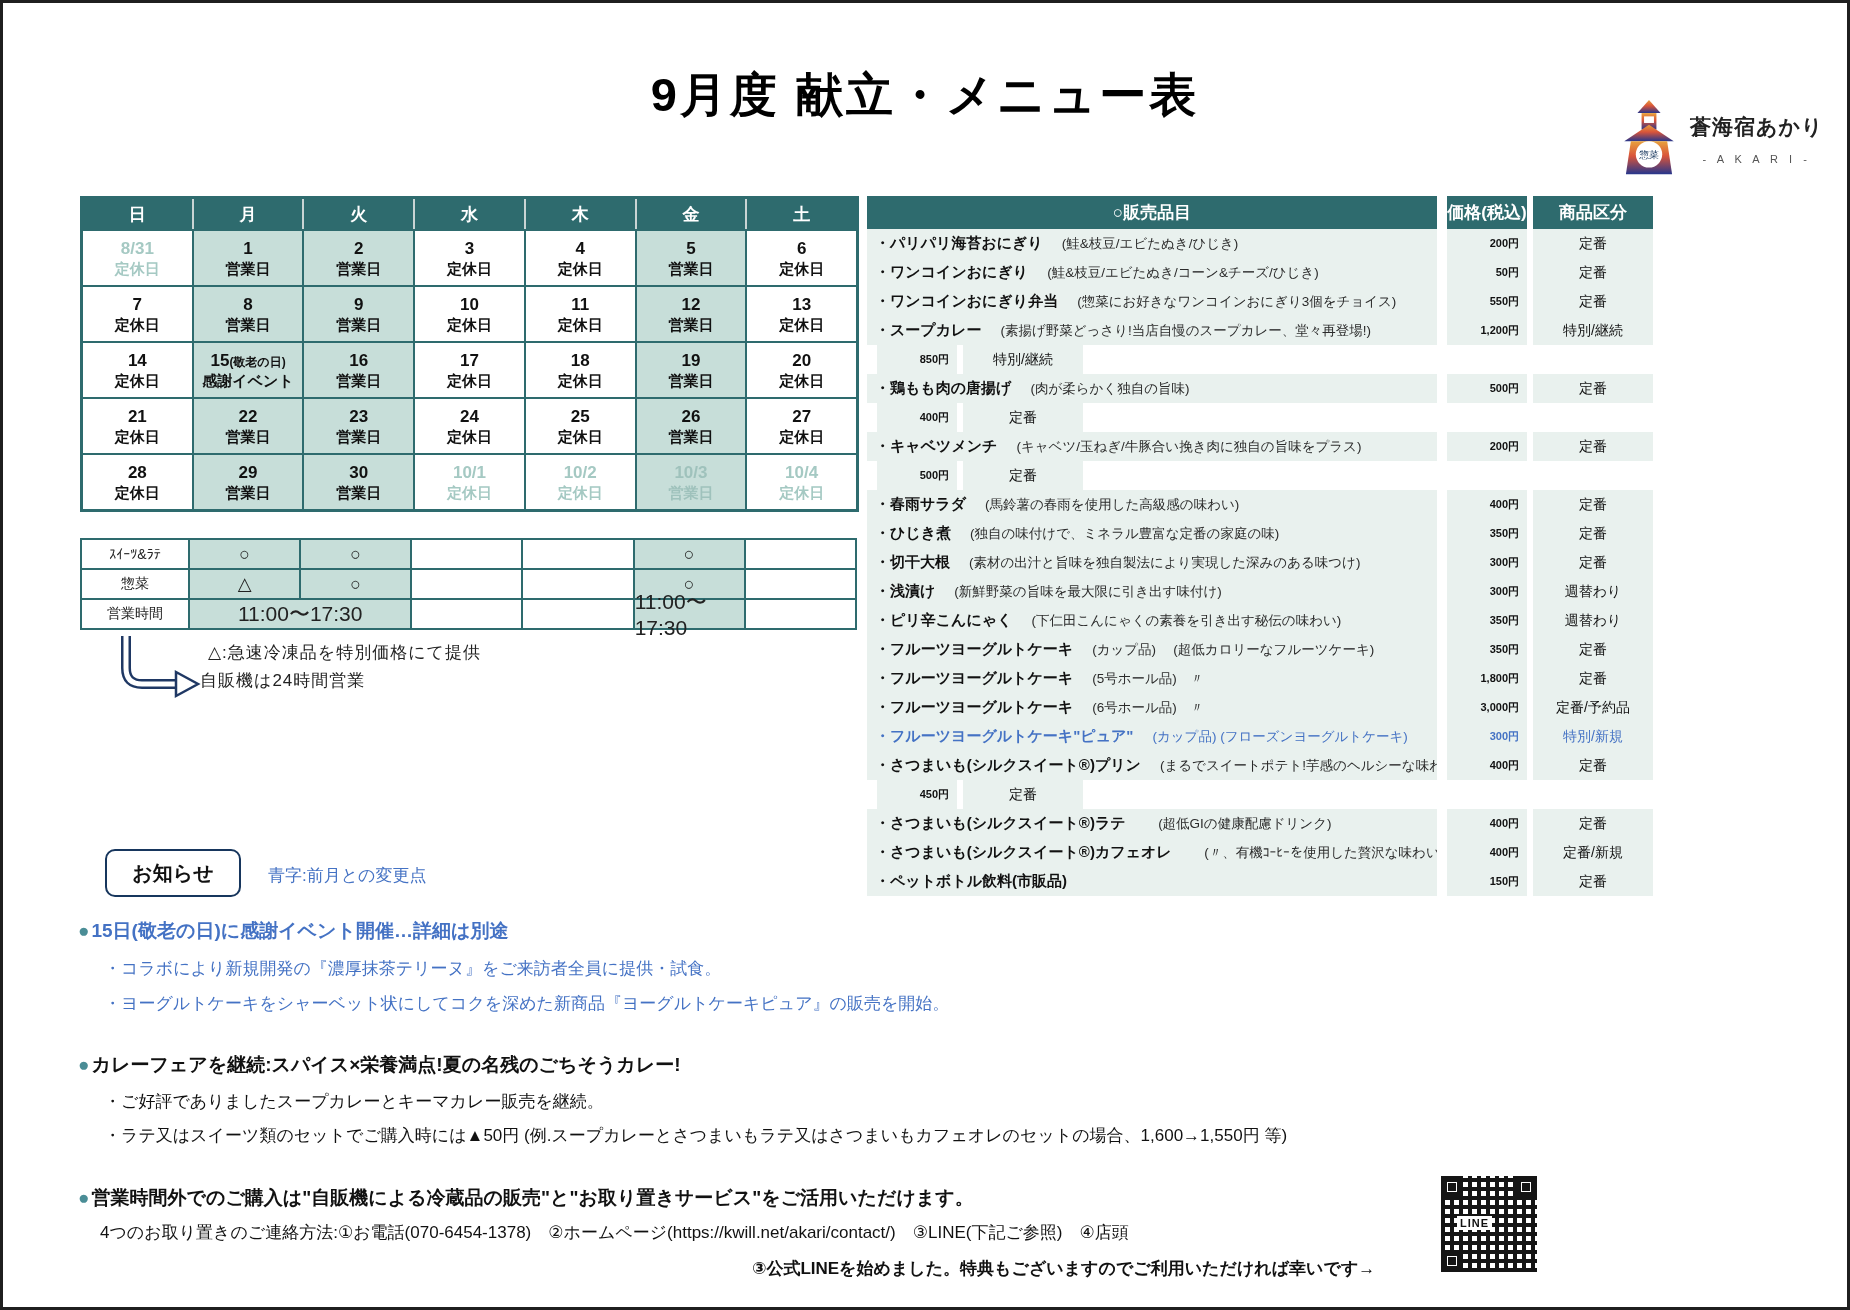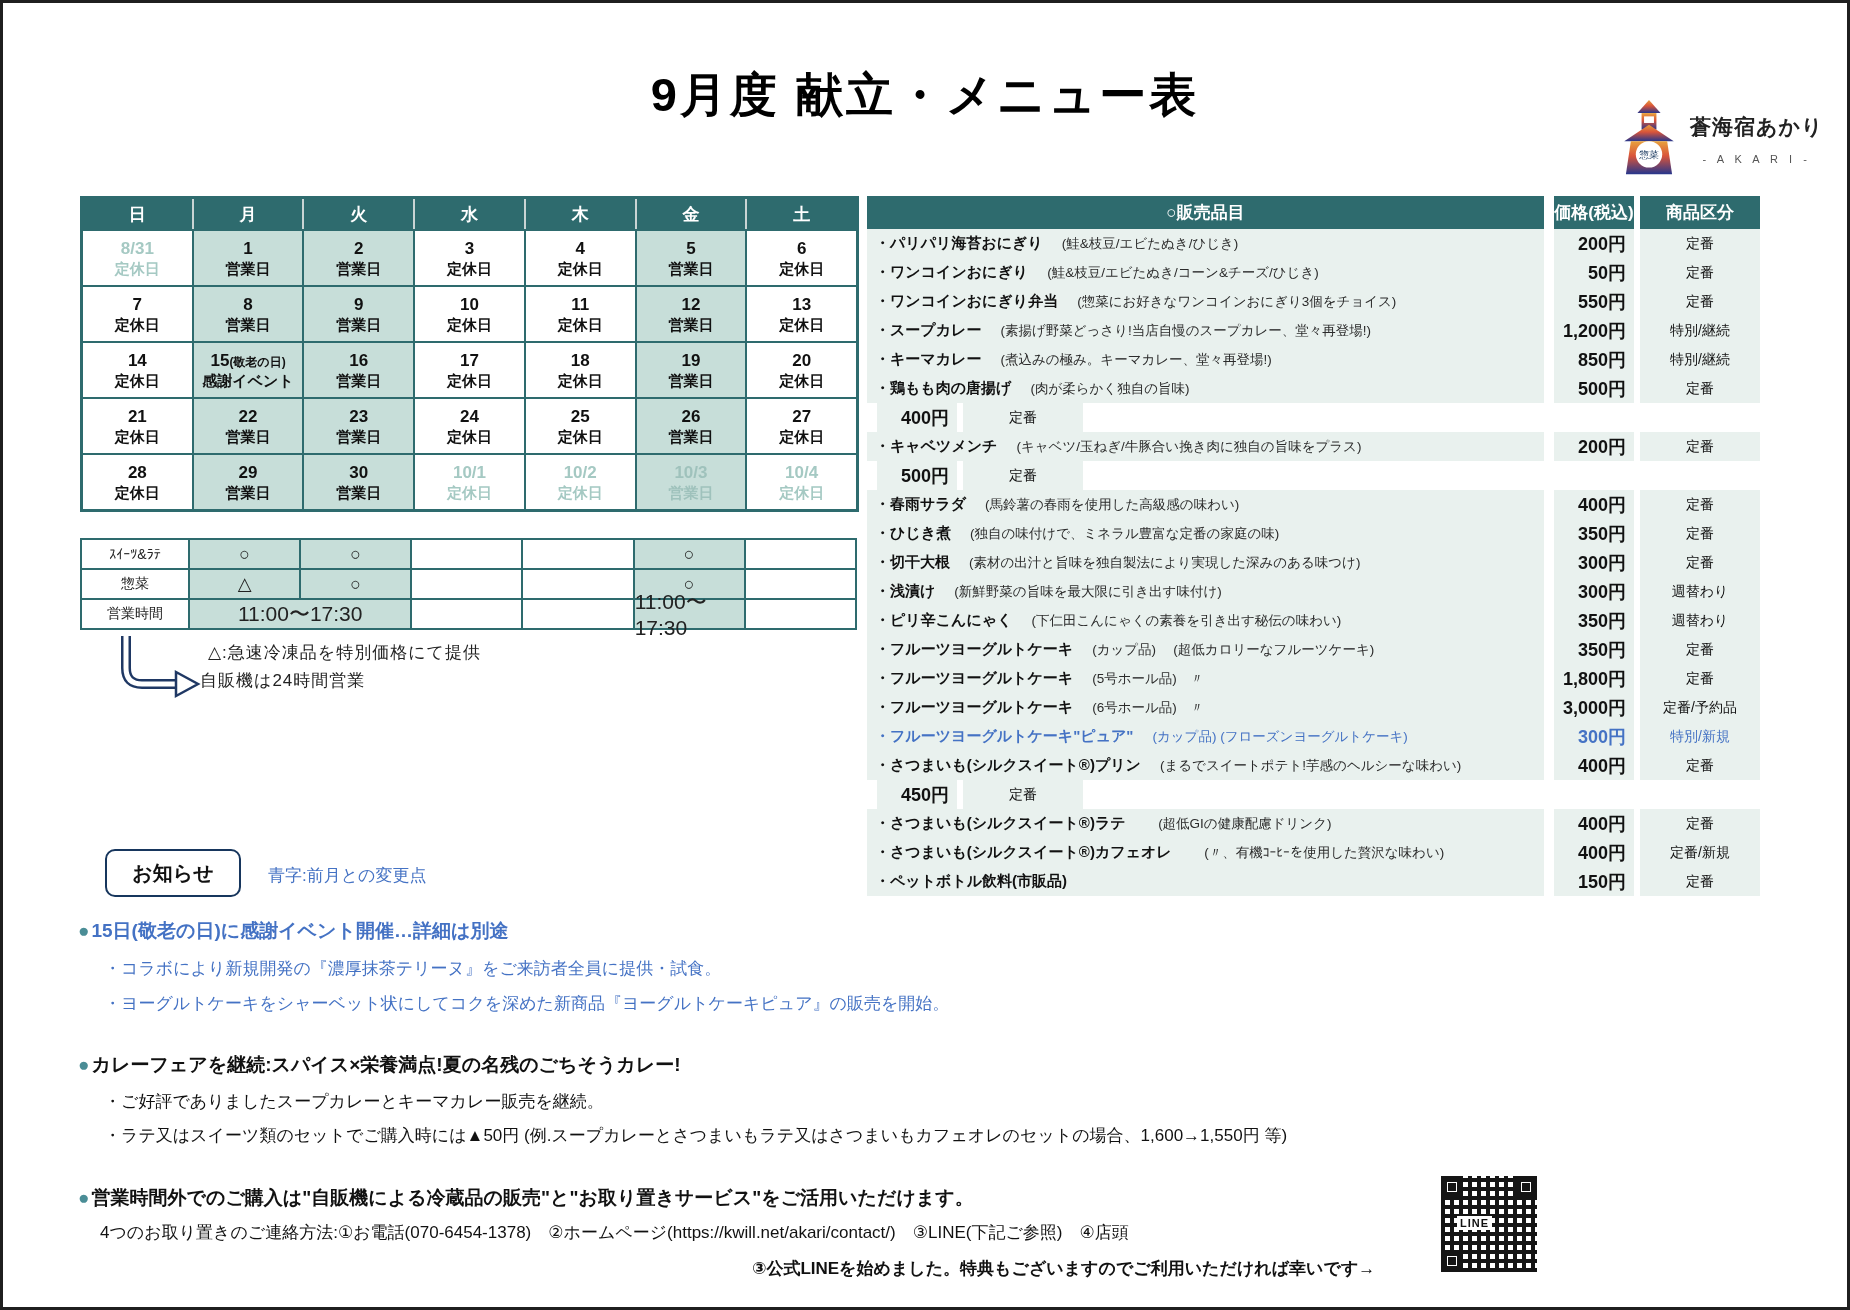--- a/index.html
+++ b/index.html
@@ -46,32 +46,32 @@
   .sub-cell.hours{font-size:21px;}
 
   
   .note-triangle{position:absolute;left:208px;top:641px;font-size:17px;color:#222;letter-spacing:1px;}
   .note-vending{position:absolute;left:200px;top:669px;font-size:17px;color:#222;letter-spacing:1px;}
   .vend-arrow{position:absolute;left:112px;top:636px;}
 
   
   .prod{position:absolute;left:867px;top:196px;width:925px;}
   .prod-row{display:flex;align-items:stretch;}
-  .prod-c1{width:677px;}
+  .prod-c1{width:570px;}
   .prod-c2{width:80px;margin-left:10px;}
   .prod-c3{width:120px;margin-left:6px;}
   .prod-head .prod-c1,.prod-head .prod-c2,.prod-head .prod-c3{
     background:#2e6b6e;color:#fff;font-weight:700;height:33px;
     display:flex;align-items:center;justify-content:center;font-size:17px;}
   .prod-body .prod-row{height:29px;}
   .prod-body .prod-c1,.prod-body .prod-c2,.prod-body .prod-c3{background:#e9f1ee;display:flex;align-items:center;}
   .prod-body .prod-c1{padding-left:8px;box-sizing:border-box;white-space:nowrap;overflow:hidden;gap:16px;}
   .p-name{font-size:15px;font-weight:700;color:#111;}
   .p-desc{font-size:13.5px;font-weight:400;color:#2b2b2b;margin-left:3px;}
-  .prod-body .prod-c2{justify-content:flex-end;padding-right:8px;box-sizing:border-box;font-size:18px;font-weight:700;}
+  .prod-body .prod-c2{justify-content:flex-end;padding-right:8px;box-sizing:border-box;font-size:11px;font-weight:700;}
   .prod-body .prod-c3{justify-content:center;font-size:14px;}
   .prod-row.row-blue .p-name,.prod-row.row-blue .p-desc,
   .prod-row.row-blue .prod-c2,.prod-row.row-blue .prod-c3{color:#4472c4;}
 
   
   .notice-box{position:absolute;left:105px;top:849px;width:132px;height:44px;
     border:2px solid #17365d;border-radius:10px;display:flex;align-items:center;justify-content:center;
     font-size:20px;font-weight:700;color:#111;}
   .blue-note{position:absolute;left:268px;top:864px;font-size:17px;color:#4472c4;}
   .section-title{position:absolute;font-size:19px;font-weight:700;white-space:nowrap;}
@@ -350,24 +350,20 @@
       </div>
       <div class="prod-row">
         <div class="prod-c1">
           <span class="p-name">・スープカレー</span>
           <span class="p-desc">(素揚げ野菜どっさり!当店自慢のスープカレー、堂々再登場!)</span>
         </div>
         <div class="prod-c2">1,200円</div>
         <div class="prod-c3">特別/継続</div>
       </div>
       <div class="prod-row">
-        <div class="prod-c1">
-          <span class="p-name">・キーマカレー</span>
-          <span class="p-desc">(煮込みの極み。キーマカレー、堂々再登場!)</span>
-        </div>
         <div class="prod-c2">850円</div>
         <div class="prod-c3">特別/継続</div>
       </div>
       <div class="prod-row">
         <div class="prod-c1">
           <span class="p-name">・鶏もも肉の唐揚げ</span>
           <span class="p-desc">(肉が柔らかく独自の旨味)</span>
         </div>
         <div class="prod-c2">500円</div>
         <div class="prod-c3">定番</div>

